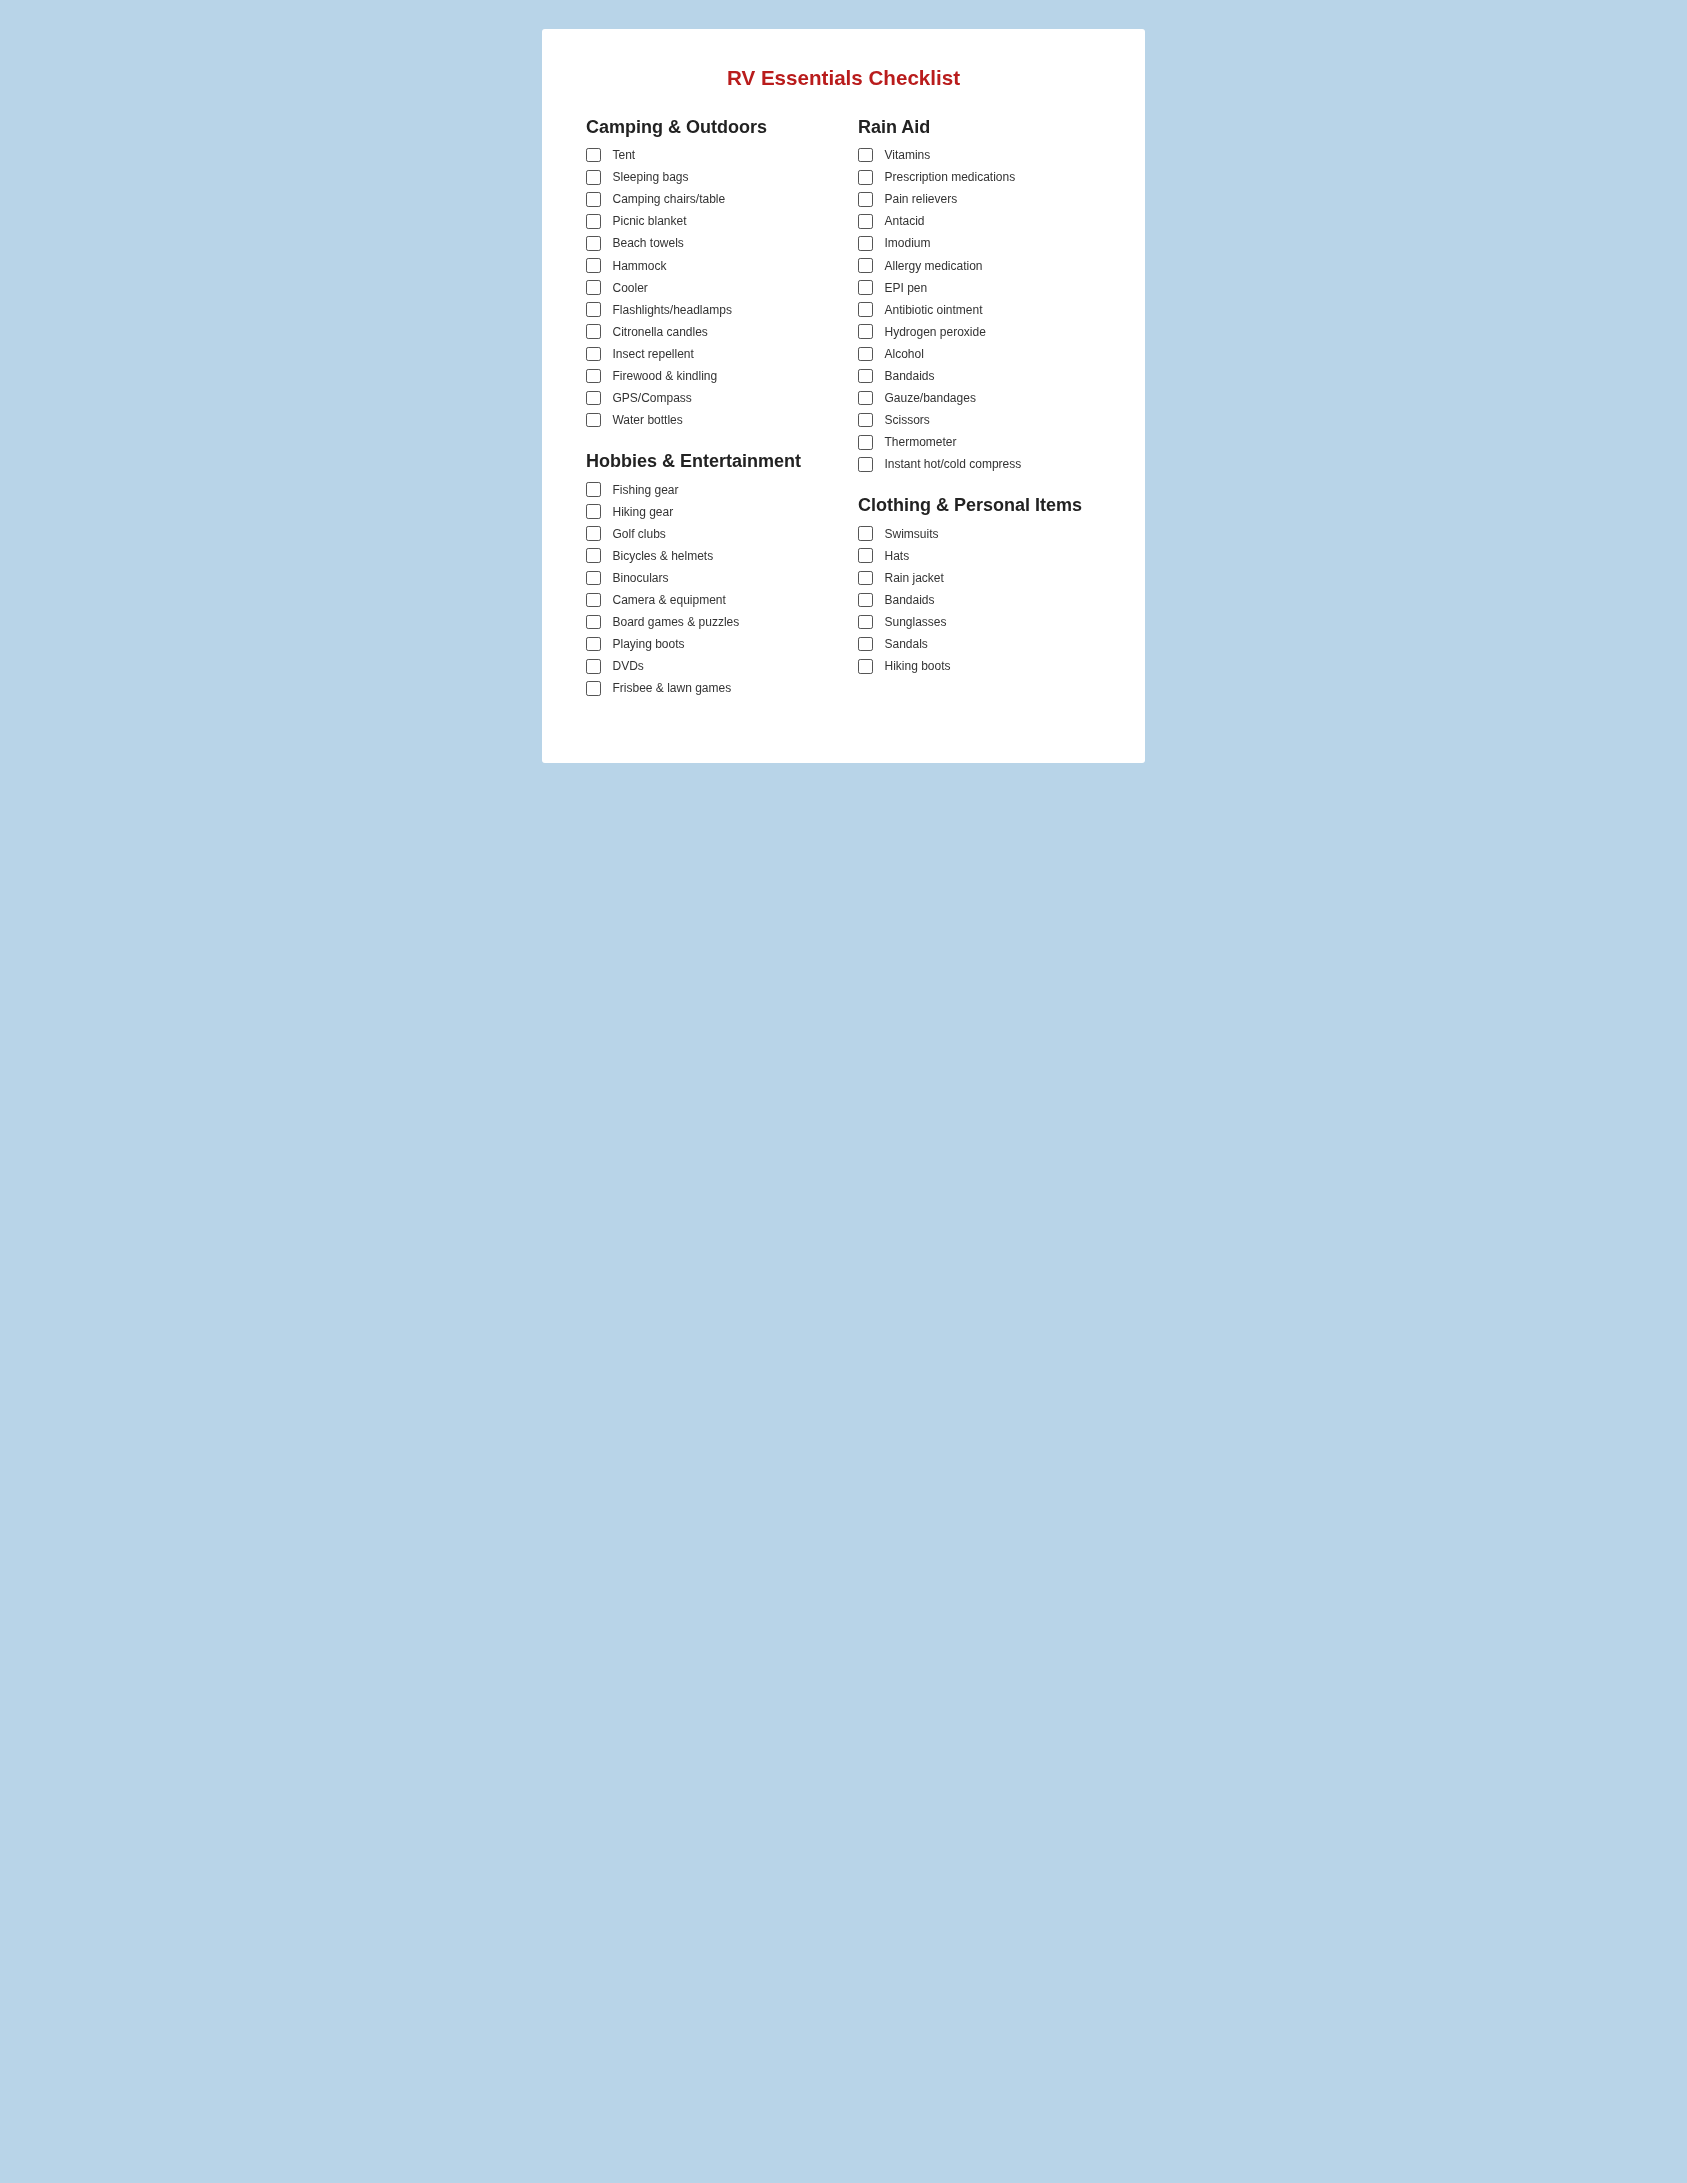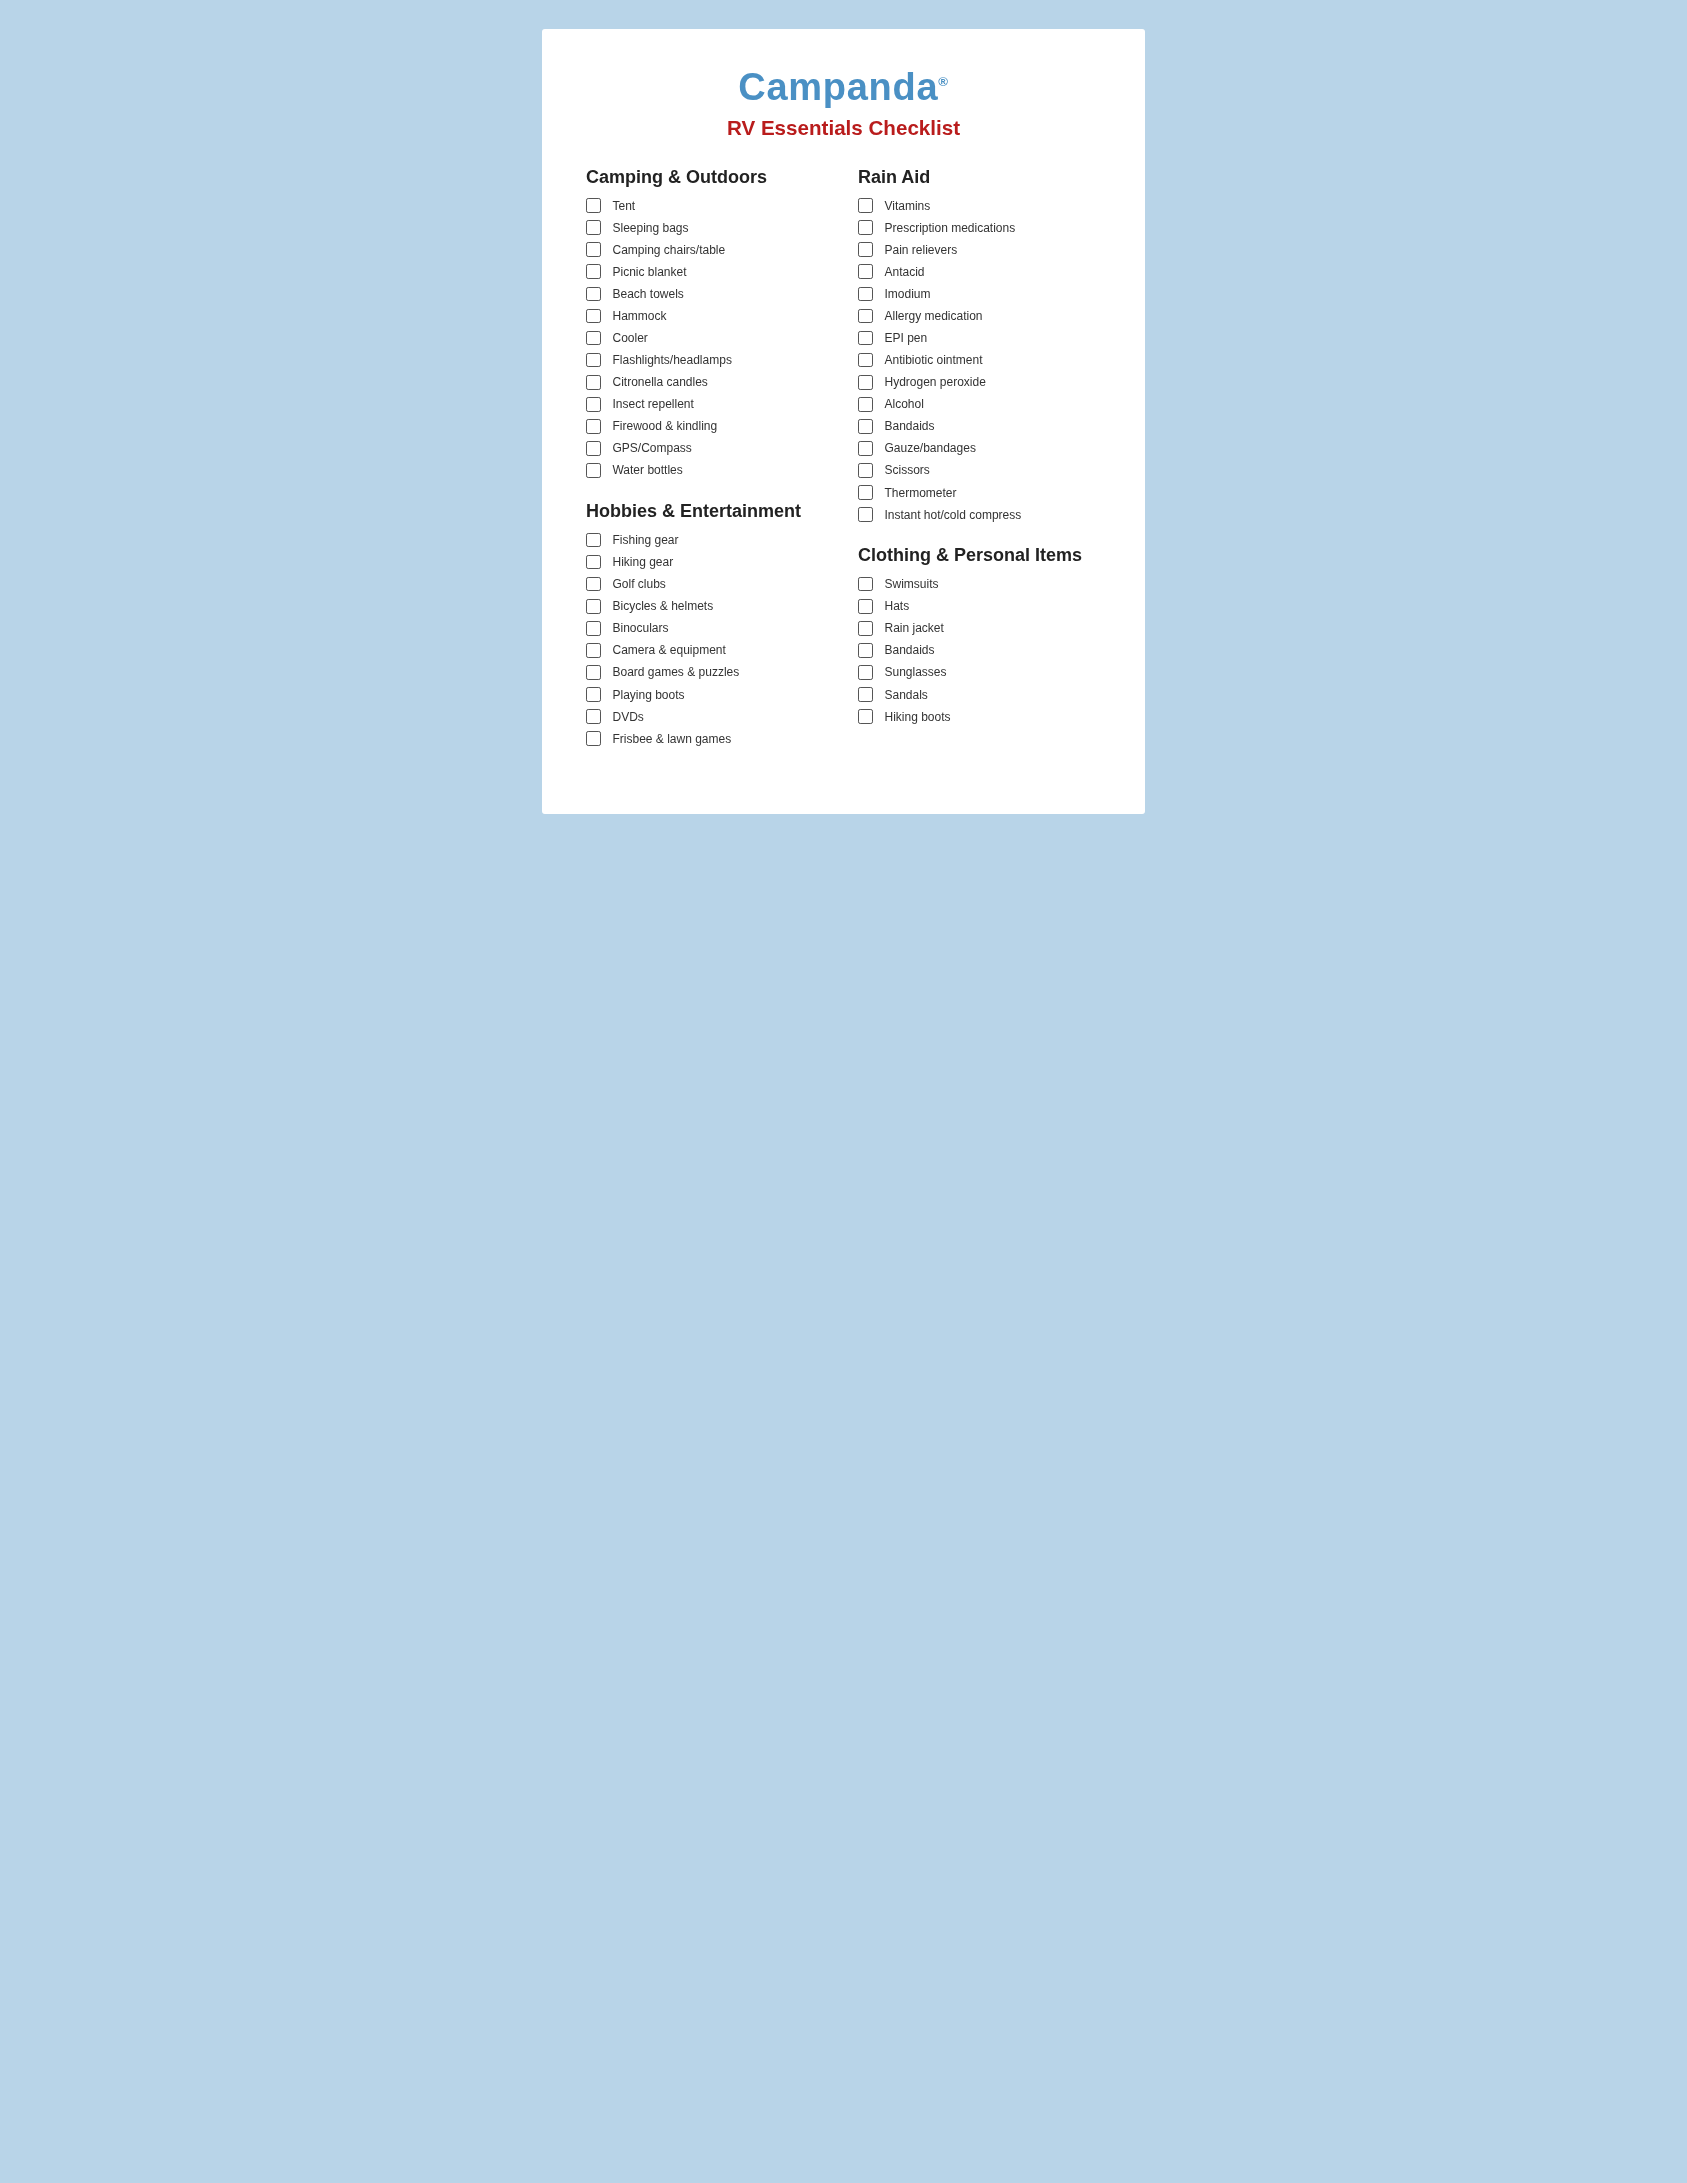--- a/index.html
+++ b/index.html
@@ -90,25 +90,20 @@
     .item-label {
       font-size: 12px;
       color: #333;
     }
   </style>
 </head>
 <body>
 
 <div class="page">
 
-  <div class="logo-area">
-    <span class="logo-text">
-      <span>Campanda</span><span class="logo-reg">®</span>
-    </span>
-  </div>
 
   <div class="page-title">RV Essentials Checklist</div>
 
   <div class="columns">
 
     <div class="col">
 
       <div class="section-title">Camping &amp; Outdoors</div>
       <ul class="checklist" id="camping-list">
           <li>

